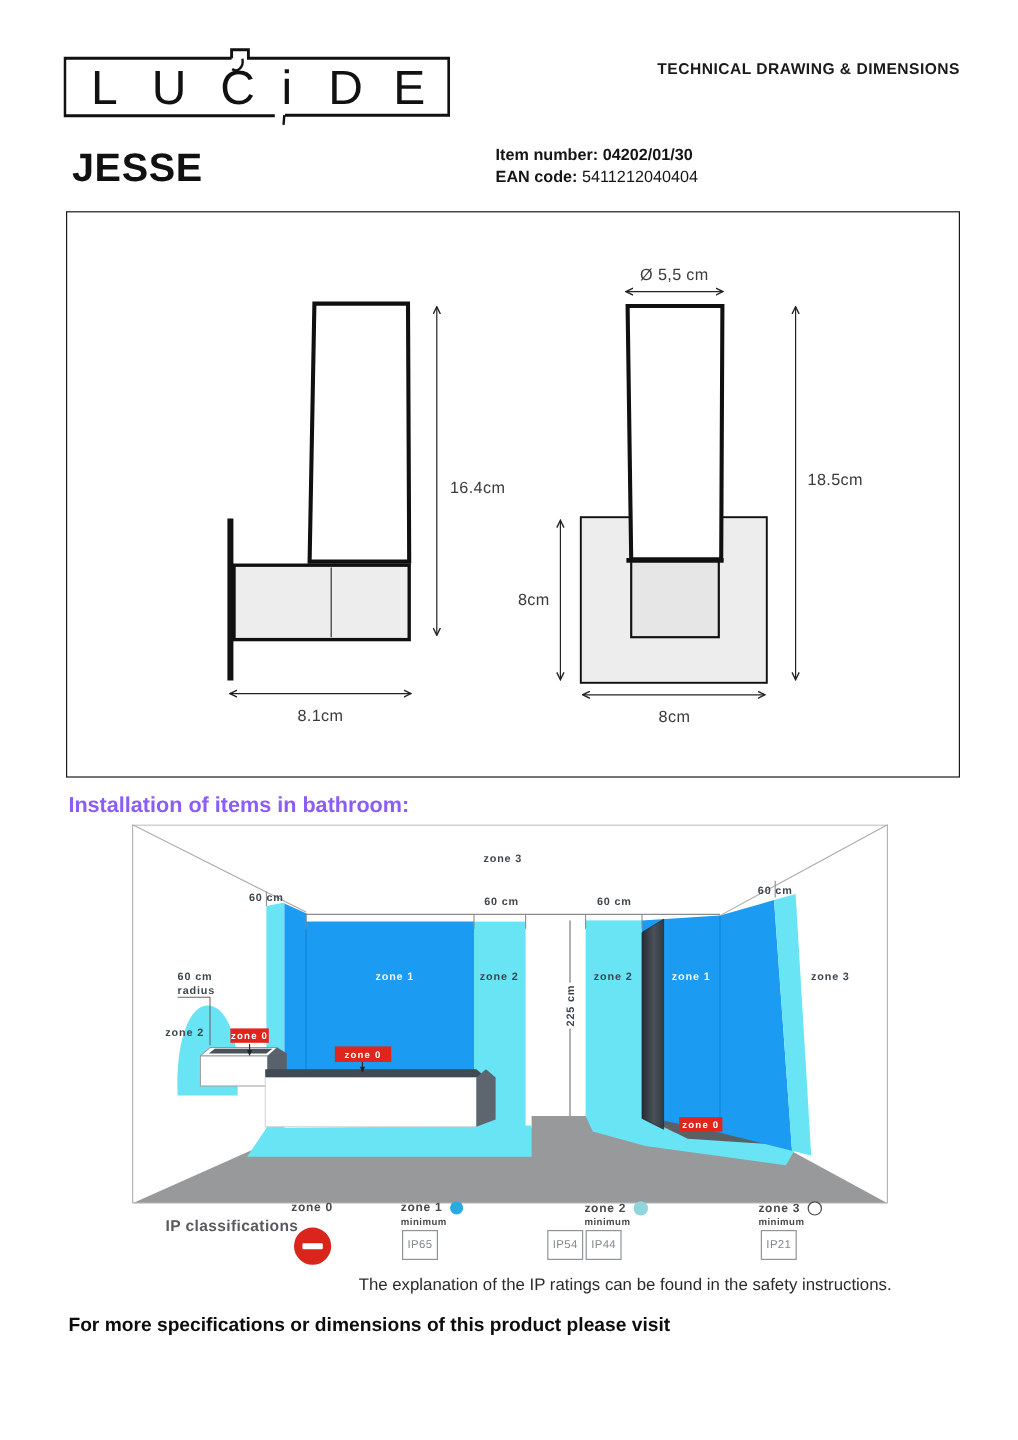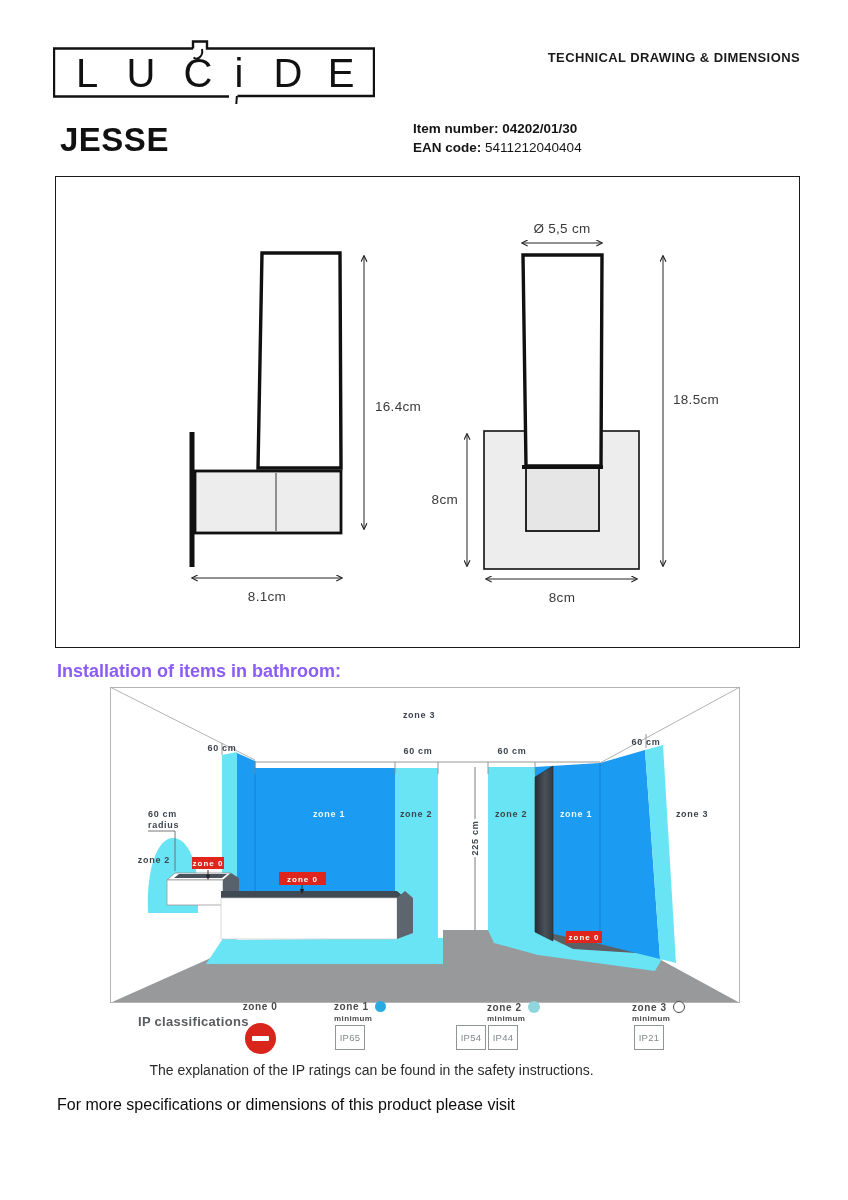--- a/index.html
+++ b/index.html
@@ -24,23 +24,23 @@
   .zmin{font-size:8px;font-weight:700;color:#4a4a4a;letter-spacing:.4px;}
   .ipbox{position:absolute;width:30px;height:25px;border:1.2px solid #8f9497;box-sizing:border-box;
          display:flex;align-items:center;justify-content:center;font-size:9.5px;color:#85898c;letter-spacing:.3px;background:#fff;}
   .dot{display:inline-block;border-radius:50%;}
   .dot-blue{width:11px;height:11px;background:#29abe2;}
   .dot-cyan{width:12px;height:12px;background:#8fd5dc;}
   .dot-ring{width:10px;height:10px;background:#fff;border:1.4px solid #4a4a4a;}
   .noentry{left:245px;top:1023px;width:31px;height:31px;border-radius:50%;background:#da251c;
            display:flex;align-items:center;justify-content:center;}
   .noentry .bar{width:17px;height:5px;background:#fff;border-radius:1px;}
-  .explain{left:0;top:1062px;width:743px;text-align:center;font-size:14px;color:#2b2b2b;}
-  
-  .footer1{left:57px;top:1096px;font-size:16px;font-weight:400;color:#0d0d0d;text-align:right;}
+  .explain{left:0;top:1062px;width:743px;text-align:right;font-size:14px;color:#2b2b2b;}
+  
+  .footer1{left:57px;top:1096px;font-size:16px;font-weight:700;color:#0d0d0d;text-align:right;}
   .footer2{left:57px;top:1116px;font-size:24px;font-weight:700;letter-spacing:.5px;color:#0d0d0d;}
   svg text{font-family:"Liberation Sans",sans-serif;}
   .dim-label{font-size:13.5px;fill:#3b3b3b;letter-spacing:.3px;}
   .bz{font-size:9px;font-weight:700;fill:#3d464e;letter-spacing:.7px;}
   .bz-light{font-size:9px;font-weight:700;fill:#e8f8ff;letter-spacing:.7px;}
   .badge-t{font-size:8px;font-weight:700;fill:#ffffff;letter-spacing:1px;}
 </style>
 </head>
 <body>
 

